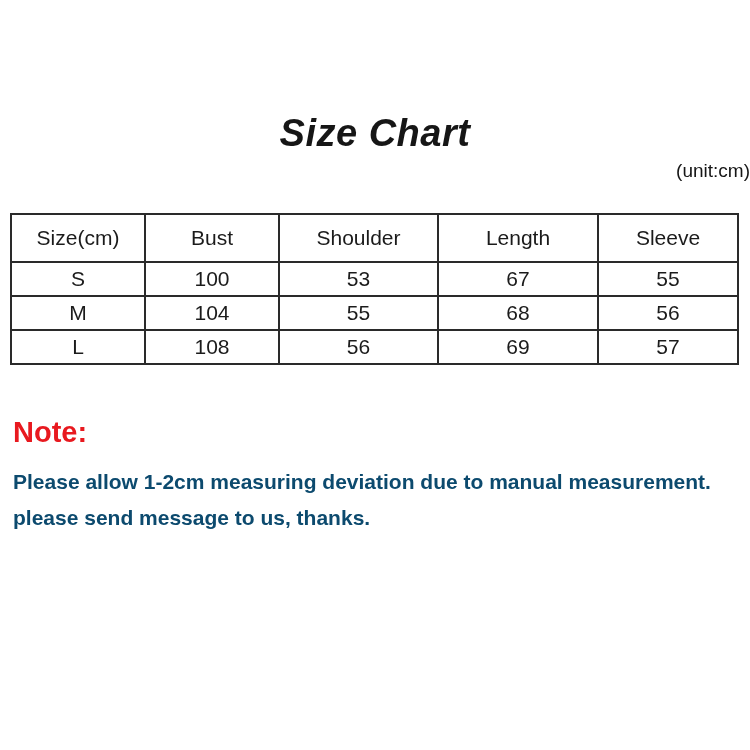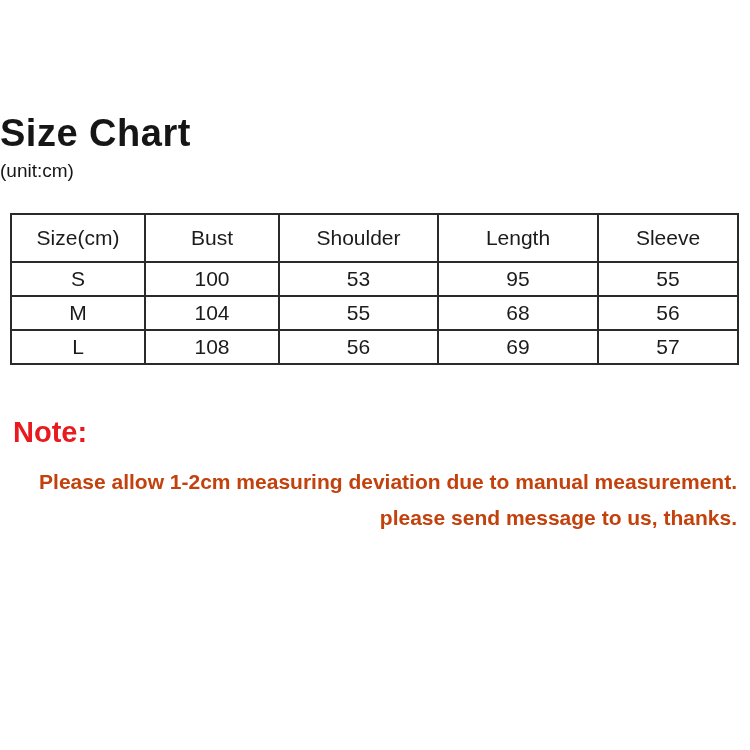--- a/index.html
+++ b/index.html
@@ -10,29 +10,31 @@
   body {
     width: 750px;
     height: 750px;
     position: relative;
     font-family: "Liberation Sans", sans-serif;
     color: #1b1b1b;
     overflow: hidden;
   }
   .page-title {
     margin-top: 110px;
+    text-align: center;
     font-size: 38px;
     font-weight: bold;
     line-height: 1.25;
     color: #161616;
     letter-spacing: 0.5px;
+    font-style: italic;
   }
   .page-subtitle {
     margin-top: 2px;
-    text-align: left;
+    text-align: right;
     font-size: 19px;
     font-weight: normal;
     color: #161616;
   }
   table.size-table {
     margin: 31px 0 0 10px;
     width: 727px;
     border-collapse: collapse;
     table-layout: fixed;
   }
@@ -56,22 +58,21 @@
     margin: 50px 0 12px 13px;
     font-size: 29px;
     font-weight: bold;
     line-height: 1.2;
   }
   .note-lines {
     margin: 15px 13px 0 13px;
     font-size: 21px;
     font-weight: bold;
     line-height: 36px;
-    color: #c2410c;
-    text-align: right;
+    color: #0c4a6e;
   }
 </style>
 </head>
 <body>
 
 <div class="page-title">Size Chart</div>
 
 <div class="page-subtitle">(unit:cm)</div>
 
 <table class="size-table">
@@ -89,21 +90,21 @@
         <th>Shoulder</th>
         <th>Length</th>
         <th>Sleeve</th>
       </tr>
   </thead>
   <tbody>
       <tr>
         <td>S</td>
         <td>100</td>
         <td>53</td>
-        <td>95</td>
+        <td>67</td>
         <td>55</td>
       </tr>
       <tr>
         <td>M</td>
         <td>104</td>
         <td>55</td>
         <td>68</td>
         <td>56</td>
       </tr>
       <tr>

